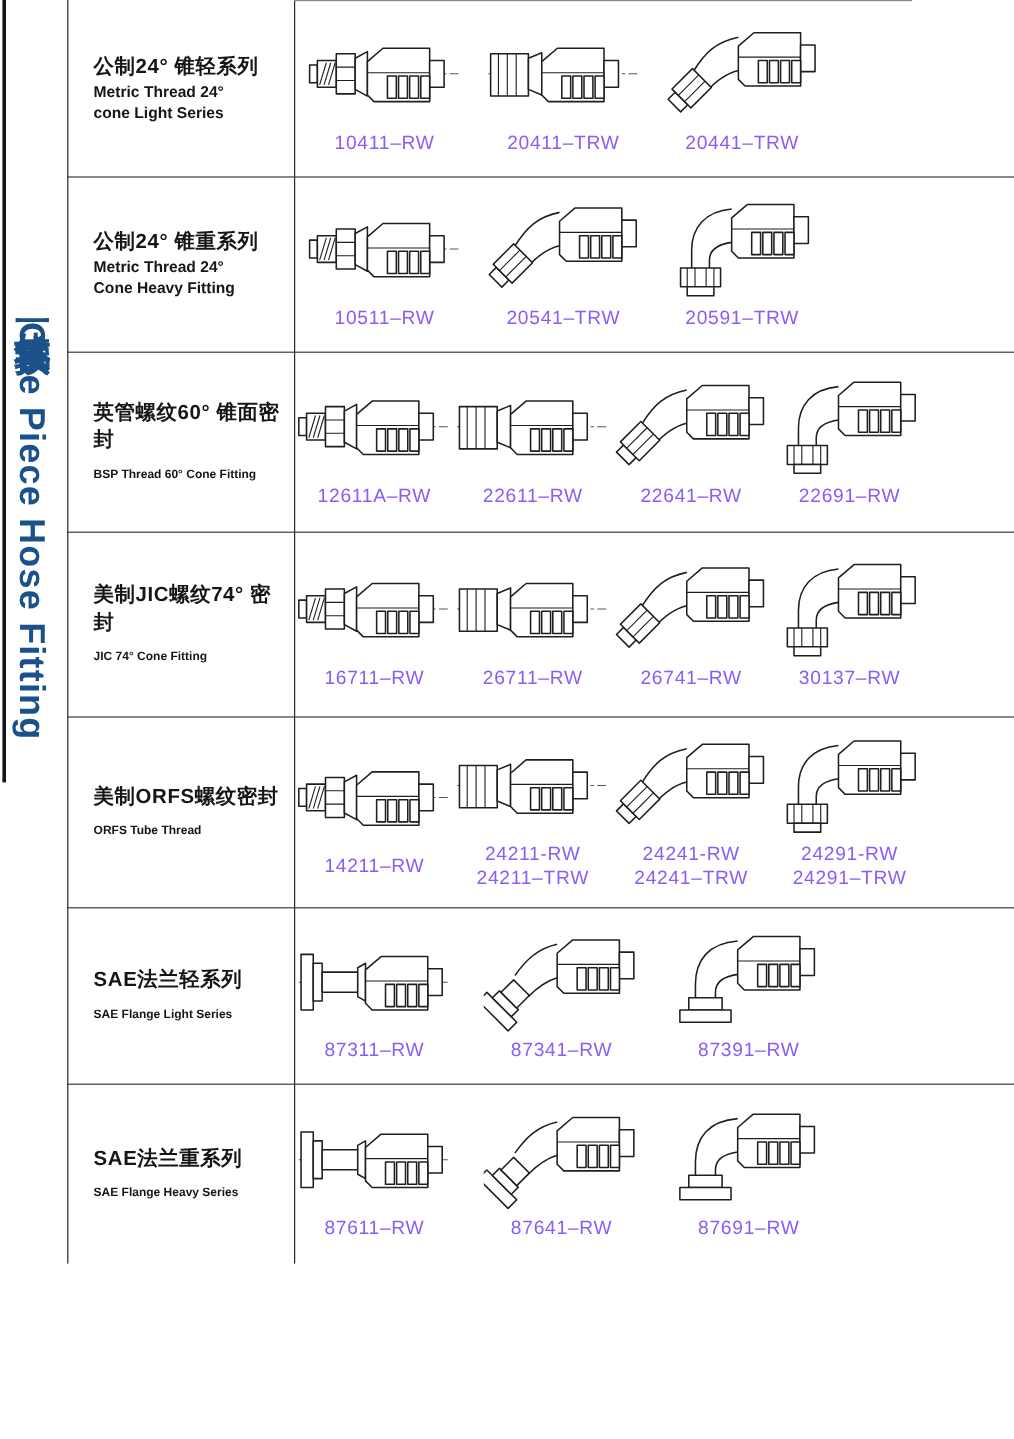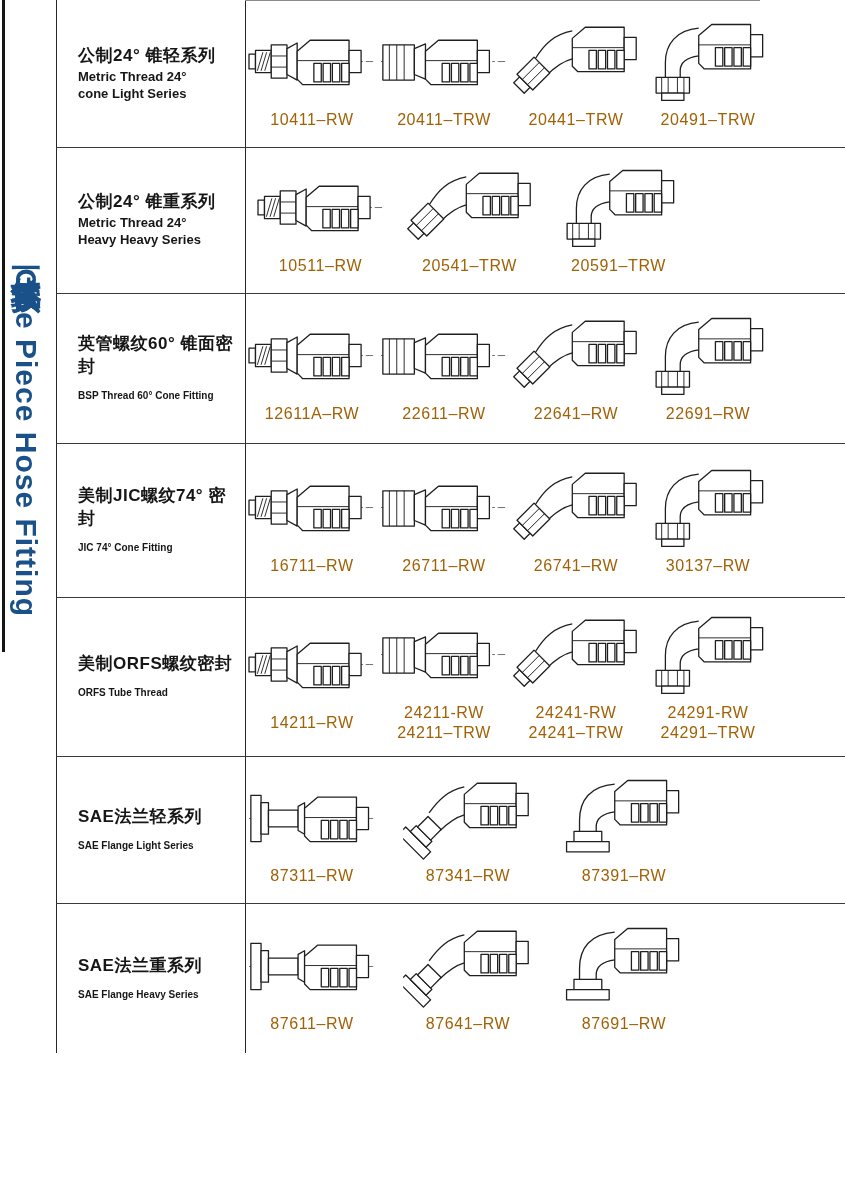--- a/index.html
+++ b/index.html
@@ -18,21 +18,21 @@
   .row{position:absolute;left:0;width:711px;display:flex;align-items:center;}
   .label{margin-left:78px;width:164px;}
   .label .zh{font-size:17px;font-weight:bold;letter-spacing:.5px;line-height:1.35;}
   .label .en{font-size:13px;font-weight:bold;line-height:1.32;}
   .label.small .en1{font-size:10px;margin-top:10px;}
   .items{position:absolute;left:246px;top:0;bottom:0;right:18px;display:flex;}
   .items.three{right:150px;gap:24px;}
   .item{flex:1;display:flex;flex-direction:column;align-items:center;justify-content:center;margin:0;}
   .draw{width:132px;height:88px;margin-bottom:4px;}
   .cap{text-align:center;}
-  .part{font-size:16px;letter-spacing:.6px;line-height:1.2;color:#a16207;white-space:nowrap;}
+  .part{font-size:16px;letter-spacing:.6px;line-height:1.2;color:#8b5cf6;white-space:nowrap;}
   svg .ln{fill:#fff;stroke:#1f1f1f;stroke-width:1.4;stroke-linejoin:round;}
   svg .tube{fill:none;stroke:#1f1f1f;stroke-width:1.4;}
   svg .thin{stroke:#1f1f1f;stroke-width:1;}
   svg .cl{stroke:#555;stroke-width:.9;stroke-dasharray:12 3 3 3;}
 </style>
 </head>
 <body>
 
 <svg width="0" height="0" style="position:absolute" aria-hidden="true">
   <defs>
@@ -159,37 +159,28 @@
       </figure>
       <figure class="item">
         <svg class="draw" viewBox="0 0 140 95">
             <use href="#sym-elbow-45"></use>
           </svg>
         <figcaption class="cap">
           <div class="part">20441–TRW</div>
           <div class="part"></div>
         </figcaption>
       </figure>
-      <figure class="item">
-        <svg class="draw" viewBox="0 0 140 95">
-            <use href="#sym-elbow-90"></use>
-          </svg>
-        <figcaption class="cap">
-          <div class="part">20491–TRW</div>
-          <div class="part"></div>
-        </figcaption>
-      </figure>
     </div>
   </section>
 
   <section class="row" style="top:147px;height:146px;">
     <div class="label">
       <div class="zh">公制24° 锥重系列</div>
       <div class="en en1">Metric Thread 24°</div>
-      <div class="en en2">Heavy Heavy Series</div>
+      <div class="en en2">Cone Heavy Fitting</div>
     </div>
     <div class="items">
       <figure class="item">
         <svg class="draw" viewBox="0 0 140 95">
             <use href="#sym-straight-male"></use>
           </svg>
         <figcaption class="cap">
           <div class="part">10511–RW</div>
           <div class="part"></div>
         </figcaption>

